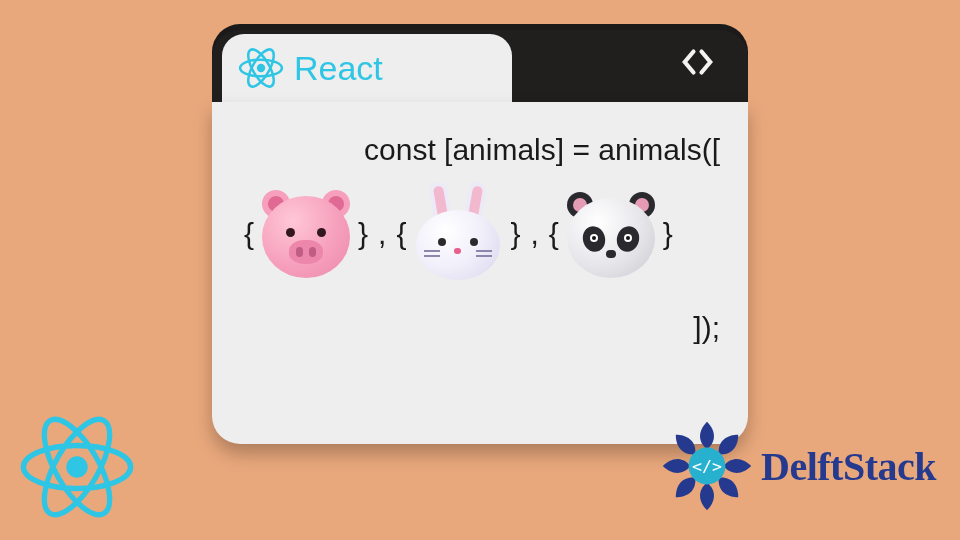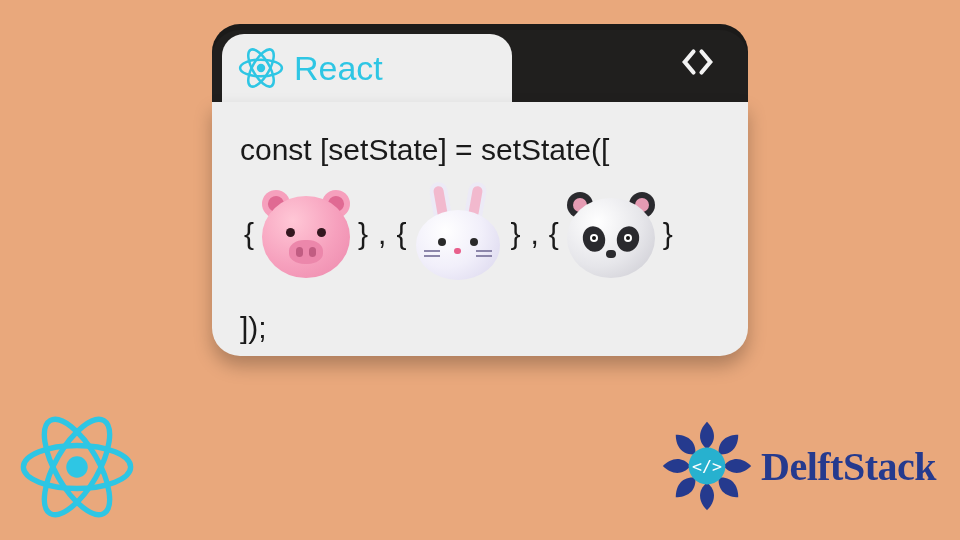--- a/index.html
+++ b/index.html
@@ -9,21 +9,22 @@
     font-family: -apple-system, BlinkMacSystemFont, "Segoe UI", Arial, sans-serif;
     position: relative;
   }
 
   
   .window {
     position: absolute;
     top: 24px;
     left: 212px;
     width: 536px;
-    height: 332px;
+    height: 420px;
+    text-align: right;
   }
   .chrome {
     width: 100%;
     height: 78px;
     background: #201f1e;
     border-radius: 28px 28px 0 0;
     position: relative;
     box-shadow: 0 6px 0 rgba(0,0,0,.15) inset;
   }
   .tab {
@@ -179,21 +180,21 @@
       <svg viewBox="0 0 10 16">
           <path d="M7 2 L2 8 L7 14" fill="none" stroke="#f3f3f3" stroke-width="2.4" stroke-linecap="round"></path>
         </svg>
       <svg viewBox="0 0 10 16">
           <path d="M3 2 L8 8 L3 14" fill="none" stroke="#f3f3f3" stroke-width="2.4" stroke-linecap="round"></path>
         </svg>
     </div>
   </div>
 
   <div class="content">
-    <div class="code-line-1">const [setState] = setState([</div>
+    <div class="code-line-1">const [animals] = animals([</div>
 
     <div class="animals-row">
       <span class="animal-slot">
         <span class="brace">{</span>
         <span class="pig">
           <span class="ear l"></span>
             <span class="ear r"></span>
           <span class="head"></span>
           <span class="eye l"></span>
             <span class="eye r"></span>

